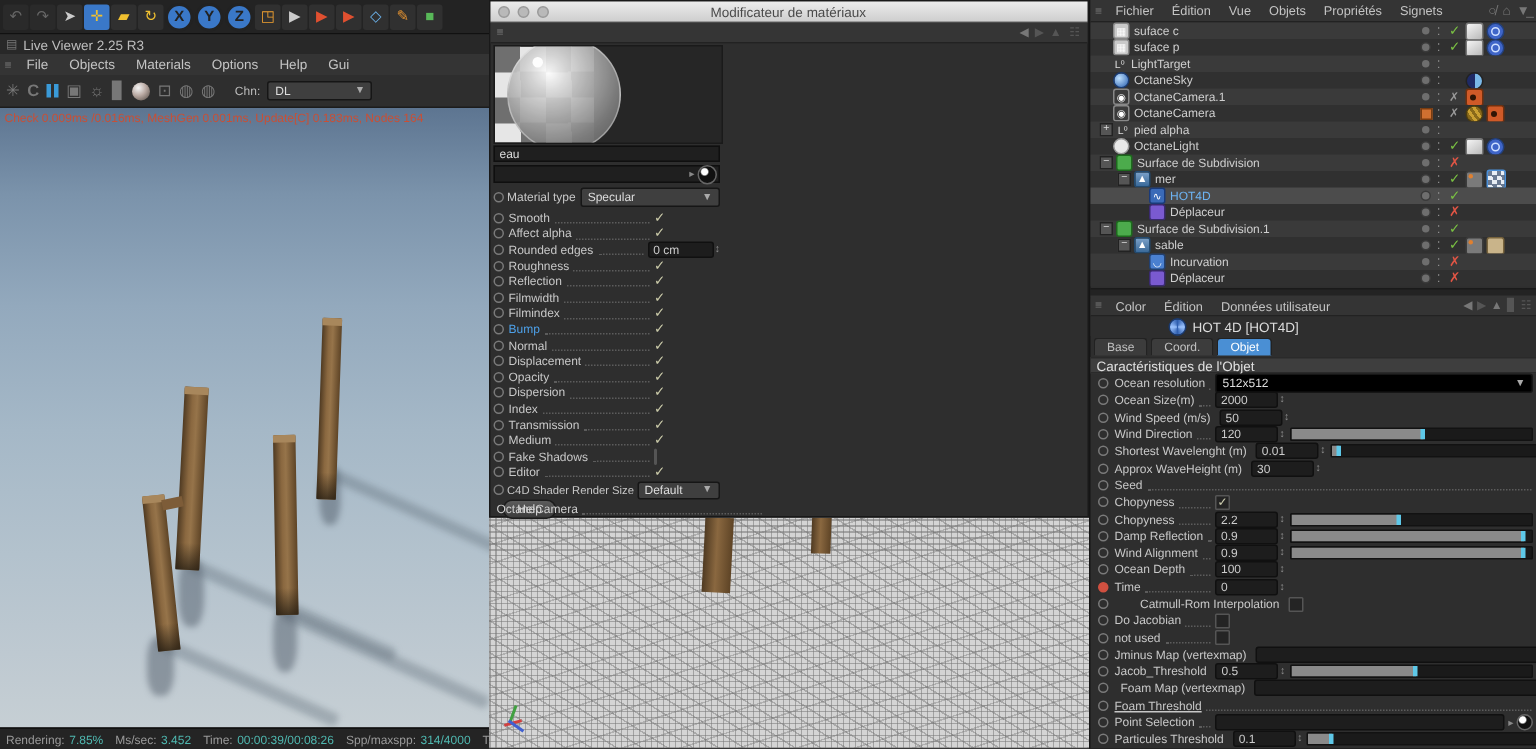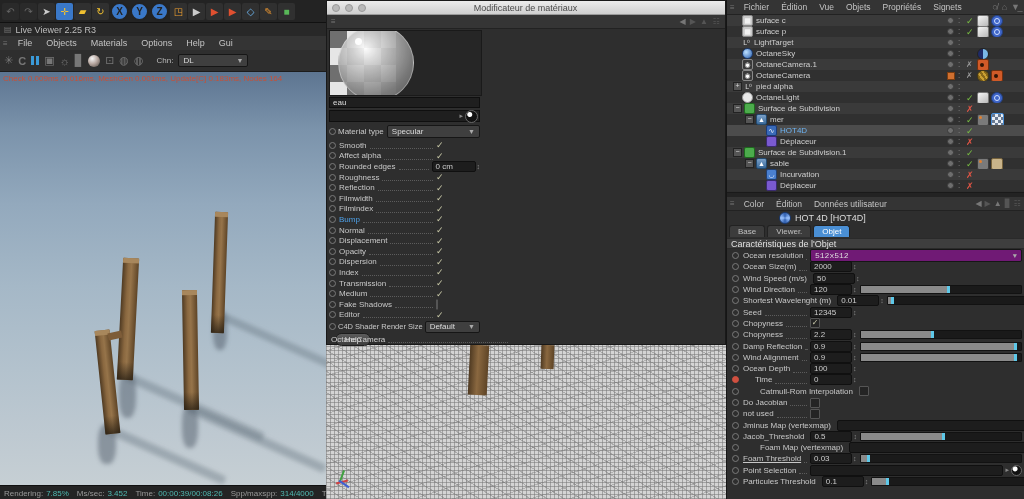--- a/index.html
+++ b/index.html
@@ -810,31 +810,31 @@
       <span class="lvicon" style="font-size:8px">▲</span>
       <span class="lvicon" style="font-size:8px;margin:0 3px;color:#555">▊</span>
       <span class="lvicon" style="font-size:8px;color:#555;margin-right:3px">☷</span>
     </div>
     <div class="am-objhead">
       <span class="hot-icon"></span>
       <span style="font-size:9px;color:#ddd">HOT 4D [HOT4D]</span>
     </div>
     <div class="am-tabs" id="am-tabs">
         <span class="tab">Base</span>
-        <span class="tab">Viewer.</span>
+        <span class="tab">Coord.</span>
         <span class="tab active">Objet</span>
       </div>
     <div class="am-section">Caractéristiques de l'Objet</div>
     <div class="am-rows" id="am-rows">
         <div class="arow">
           <span class="ring"></span>
           <span style="margin-left: 4px; white-space: nowrap;">Ocean resolution</span>
           <span class="dots"></span>
           <span class="actrl">
-            <span class="dd" style="flex: 1 1 0%; background: #701a75; font-family: Liberation Mono, monospace;">
+            <span class="dd" style="flex: 1 1 0%; background: #000000;">
               <span>512x512</span>
               <span class="ar">▼</span>
             </span>
           </span>
         </div>
         <div class="arow">
           <span class="ring"></span>
           <span style="margin-left: 4px; white-space: nowrap;">Ocean Size(m)</span>
           <span class="dots"></span>
           <span class="actrl">
@@ -872,26 +872,31 @@
             <span class="vbox" style="width: 34px;">0.01</span>
             <span class="step">↕</span>
             <span class="track" style="flex: 1 1 0%; margin-left: 3px;">
               <span class="fill" style="width: 3%; background: rgb(138, 138, 138);"></span>
               <span class="mark cy" style="left: calc(3% - 2px);"></span>
             </span>
           </span>
         </div>
         <div class="arow">
           <span class="ring"></span>
+          <span style="margin-left: 4px; white-space: nowrap;">Approx WaveHeight (m)</span>
+          <span class="dots"></span>
+          <span class="actrl">
+            <span class="vbox" style="width: 34px;">30</span>
+            <span class="step">↕</span>
+          </span>
+        </div>
+        <div class="arow">
+          <span class="ring"></span>
           <span style="margin-left: 4px; white-space: nowrap;">Seed</span>
           <span class="dots"></span>
-          <span class="actrl">
-            <span class="vbox" style="width: 34px;">12345</span>
-            <span class="step">↕</span>
-          </span>
         </div>
         <div class="arow">
           <span class="ring"></span>
           <span style="margin-left: 4px; white-space: nowrap;">Chopyness</span>
           <span class="dots"></span>
           <span class="actrl">
             <span class="chk">✓</span>
           </span>
         </div>
         <div class="arow">
@@ -937,21 +942,21 @@
           <span class="ring"></span>
           <span style="margin-left: 4px; white-space: nowrap;">Ocean Depth</span>
           <span class="dots"></span>
           <span class="actrl">
             <span class="vbox" style="width: 34px;">100</span>
             <span class="step">↕</span>
           </span>
         </div>
         <div class="arow">
           <span class="ring red"></span>
-          <span style="margin-left: 16px; white-space: nowrap; text-align: right;">Time</span>
+          <span style="margin-left: 4px; white-space: nowrap; text-align: right;">Time</span>
           <span class="dots"></span>
           <span class="actrl">
             <span class="vbox" style="width: 34px;">0</span>
             <span class="step">↕</span>
           </span>
         </div>
         <div class="arow">
           <span class="ring"></span>
           <span style="margin-left: 21px; white-space: nowrap;">Catmull-Rom Interpolation</span>
           <span class="dots"></span>
@@ -991,38 +996,30 @@
             <span class="vbox" style="width: 34px;">0.5</span>
             <span class="step">↕</span>
             <span class="track" style="flex: 1 1 0%; margin-left: 3px;">
               <span class="fill" style="width: 52%; background: rgb(138, 138, 138);"></span>
               <span class="mark cy" style="left: calc(52% - 2px);"></span>
             </span>
           </span>
         </div>
         <div class="arow">
           <span class="ring"></span>
-          <span style="margin-left: 21px; white-space: nowrap; text-align: center;">Foam Map (vertexmap)</span>
+          <span style="margin-left: 8px; white-space: nowrap; text-align: center;">Foam Map (vertexmap)</span>
           <span class="dots"></span>
           <span class="actrl">
             <span class="mapfield"></span>
           </span>
         </div>
         <div class="arow">
           <span class="ring"></span>
           <span style="margin-left: 4px; white-space: nowrap; text-decoration: underline;">Foam Threshold</span>
           <span class="dots"></span>
-          <span class="actrl">
-            <span class="vbox" style="width: 34px;">0.03</span>
-            <span class="step">↕</span>
-            <span class="track" style="flex: 1 1 0%; margin-left: 3px;">
-              <span class="fill" style="width: 5%; background: rgb(138, 138, 138);"></span>
-              <span class="mark cy" style="left: calc(5% - 2px);"></span>
-            </span>
-          </span>
         </div>
         <div class="arow">
           <span class="ring"></span>
           <span style="margin-left: 4px; white-space: nowrap;">Point Selection</span>
           <span class="dots"></span>
           <span class="actrl">
             <span class="mapfield"></span>
             <span style="color: rgb(136, 136, 136); font-size: 7px; margin: 0px 2px;">▸</span>
             <span class="ball" style="width: 9px; height: 9px;"></span>
           </span>

